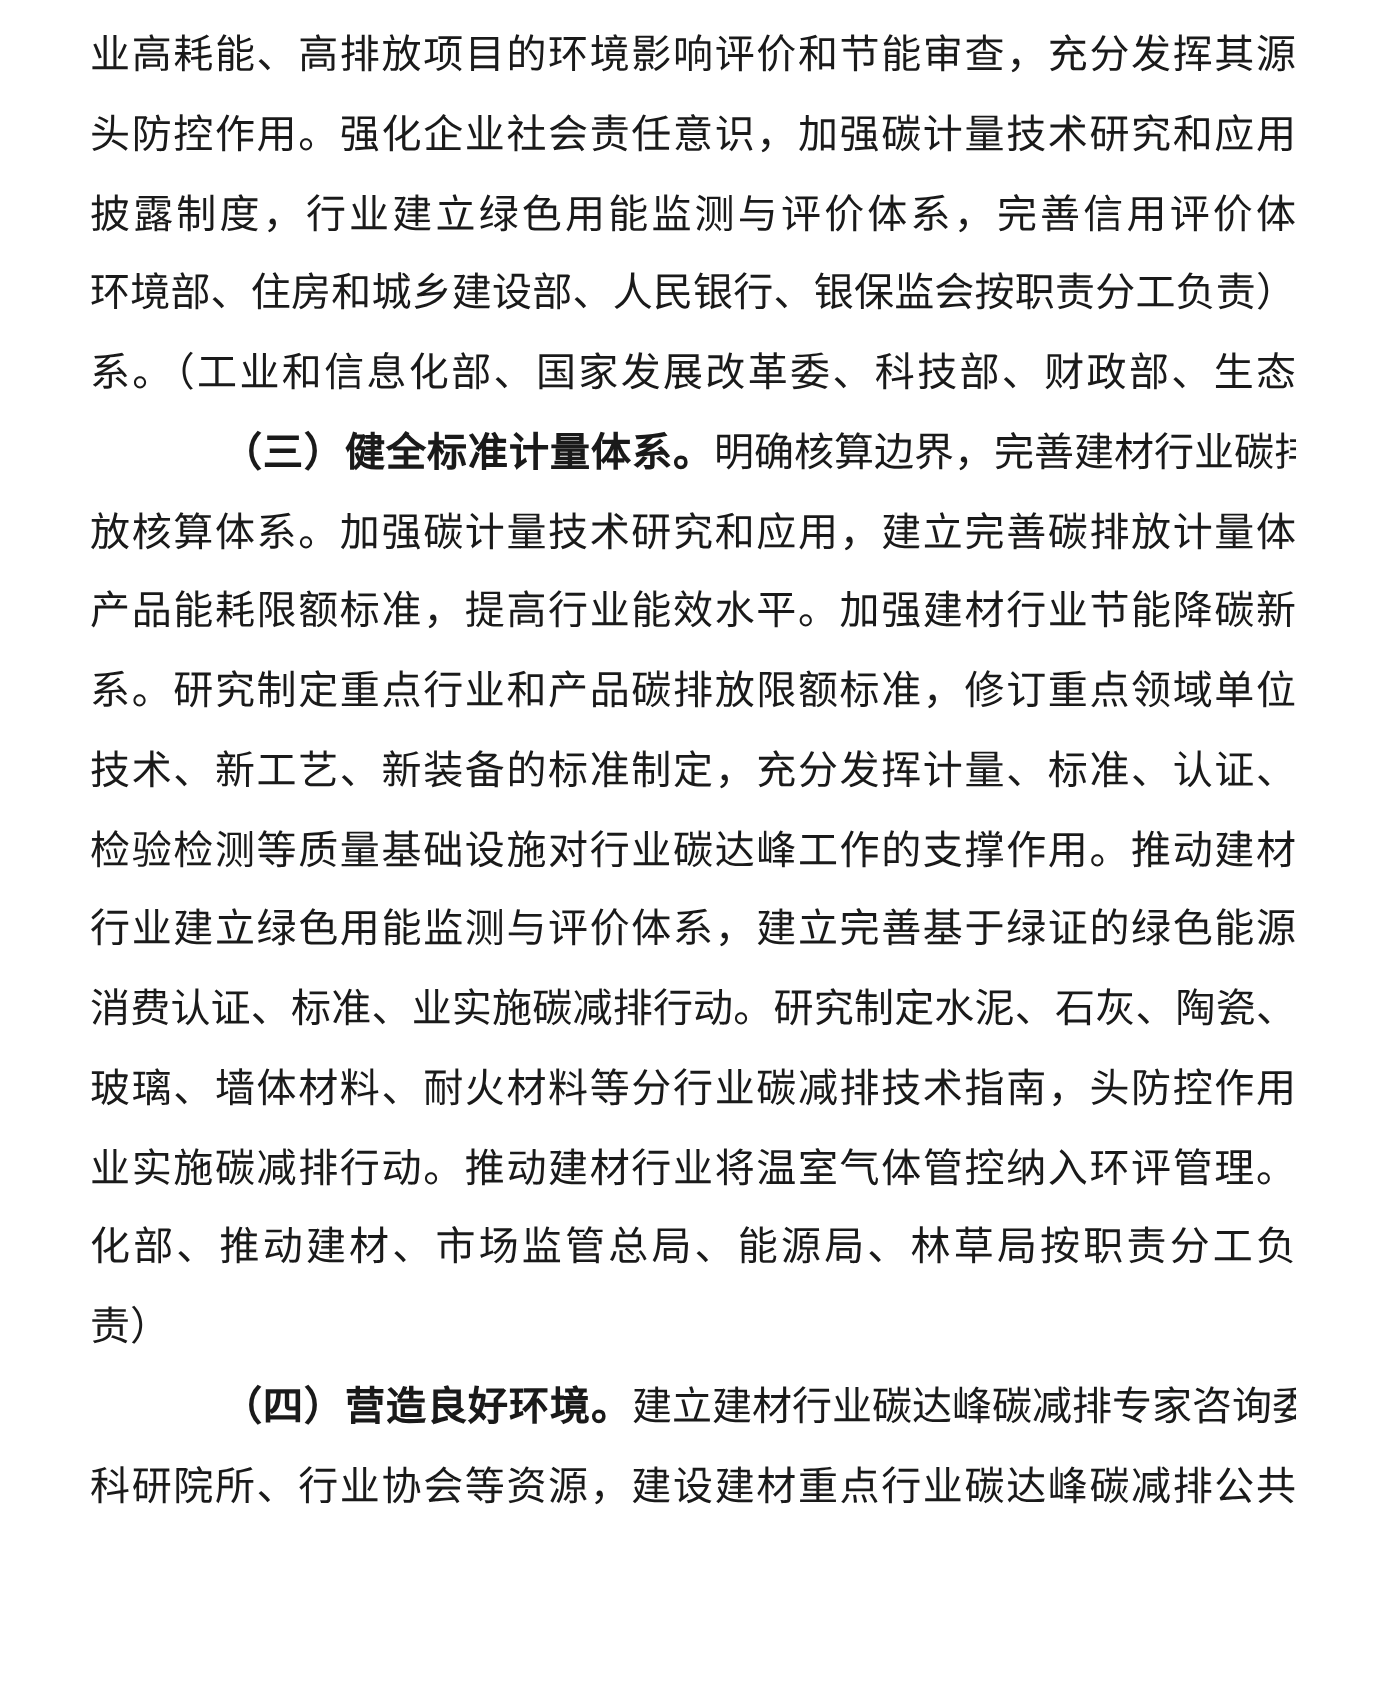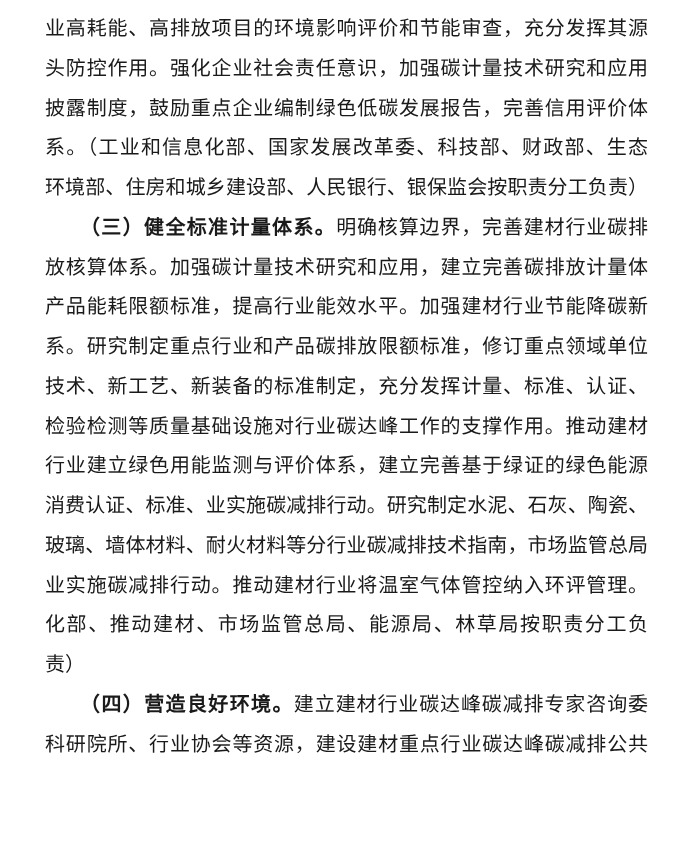--- a/index.html
+++ b/index.html
@@ -39,44 +39,45 @@
     text-align: left;
     text-align-last: left;
   }
   .line.indent {
     text-indent: 1.75em;
   }
   .section-heading {
     font-weight: 700;
     font-family: Liberation Mono, monospace;
     letter-spacing: 0.5px;
+    margin-left: 31px;
   }
 </style>
 </head>
 <body>
 
 <div class="page">
   <div id="text-column">
       <div class="paragraph">
         <div class="line">业高耗能、高排放项目的环境影响评价和节能审查，充分发挥其源</div>
         <div class="line">头防控作用。强化企业社会责任意识，加强碳计量技术研究和应用</div>
-        <div class="line">披露制度，鼓励重点企业编制绿色低碳发展报告，完善信用评价体</div>
+        <div class="line">披露制度，行业建立绿色用能监测与评价体系，完善信用评价体</div>
+        <div class="line">环境部、住房和城乡建设部、人民银行、银保监会按职责分工负责）</div>
         <div class="line">系。（工业和信息化部、国家发展改革委、科技部、财政部、生态</div>
-        <div class="line">环境部、住房和城乡建设部、人民银行、银保监会按职责分工负责）</div>
       </div>
       <div class="paragraph">
         <div class="line indent"><span class="section-heading">（三）健全标准计量体系。</span><span>明确核算边界，完善建材行业碳排</span></div>
         <div class="line">放核算体系。加强碳计量技术研究和应用，建立完善碳排放计量体</div>
         <div class="line">产品能耗限额标准，提高行业能效水平。加强建材行业节能降碳新</div>
         <div class="line">系。研究制定重点行业和产品碳排放限额标准，修订重点领域单位</div>
         <div class="line">技术、新工艺、新装备的标准制定，充分发挥计量、标准、认证、</div>
         <div class="line">检验检测等质量基础设施对行业碳达峰工作的支撑作用。推动建材</div>
         <div class="line">行业建立绿色用能监测与评价体系，建立完善基于绿证的绿色能源</div>
         <div class="line">消费认证、标准、业实施碳减排行动。研究制定水泥、石灰、陶瓷、</div>
-        <div class="line">玻璃、墙体材料、耐火材料等分行业碳减排技术指南，市场监管总局</div>
+        <div class="line">玻璃、墙体材料、耐火材料等分行业碳减排技术指南，头防控作用</div>
         <div class="line">业实施碳减排行动。推动建材行业将温室气体管控纳入环评管理。</div>
         <div class="line">化部、推动建材、市场监管总局、能源局、林草局按职责分工负</div>
         <div class="line no-justify">责）</div>
       </div>
       <div class="paragraph">
         <div class="line indent"><span class="section-heading">（四）营造良好环境。</span><span>建立建材行业碳达峰碳减排专家咨询委</span></div>
         <div class="line">科研院所、行业协会等资源，建设建材重点行业碳达峰碳减排公共</div>
       </div>
     </div>
 </div>

